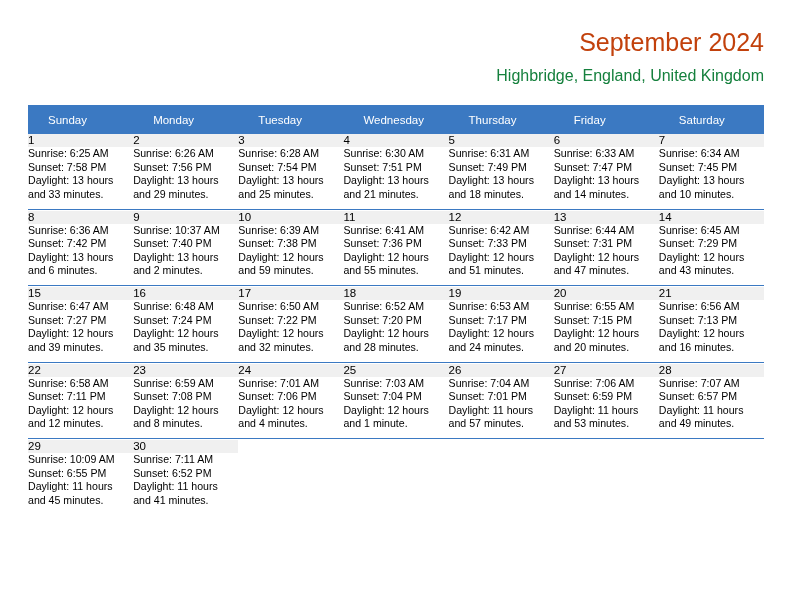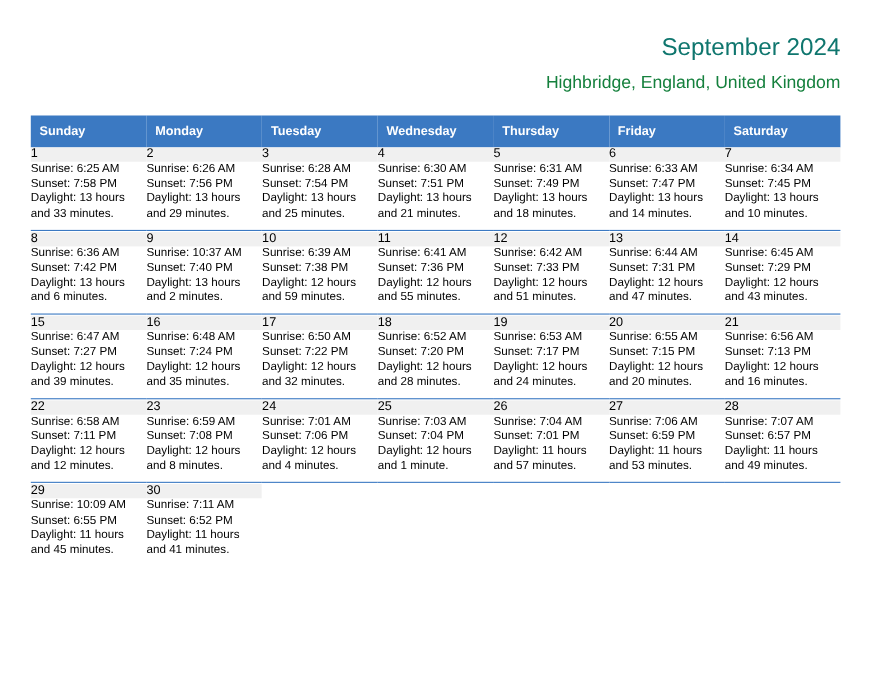--- a/index.html
+++ b/index.html
@@ -64,22 +64,22 @@
     border-left: 29px solid #1b61a6;
     border-bottom: 19px solid transparent;
   }
   .title-block {
     position: absolute;
     right: 0;
     top: 0;
     text-align: right;
   }
   .cal-title {
-    font-size: 22px;
-    color: #0f766e;
+    font-size: 25px;
+    color: #c2410c;
     line-height: 33px;
     white-space: nowrap;
   }
   .cal-subtitle {
     font-size: 16px;
     color: #15803d;
     line-height: 20px;
     margin-top: 7px;
     white-space: nowrap;
   }
@@ -90,23 +90,23 @@
     left: 28px;
     top: 105px;
     width: 736px;
     border-collapse: collapse;
     table-layout: fixed;
   }
   .calendar th {
     background: #3b79c2;
     color: #ffffff;
     font-size: 11.5px;
-    font-weight: bold;
+    font-weight: normal;
     text-align: left;
-    padding: 5px 0 5px 8px;
+    padding: 5px 0 5px 20px;
     height: 19px;
     vertical-align: middle;
     border: none;
   }
   .calendar td {
     vertical-align: top;
     padding: 0;
     border: none;
   }
   .week-sep td {

